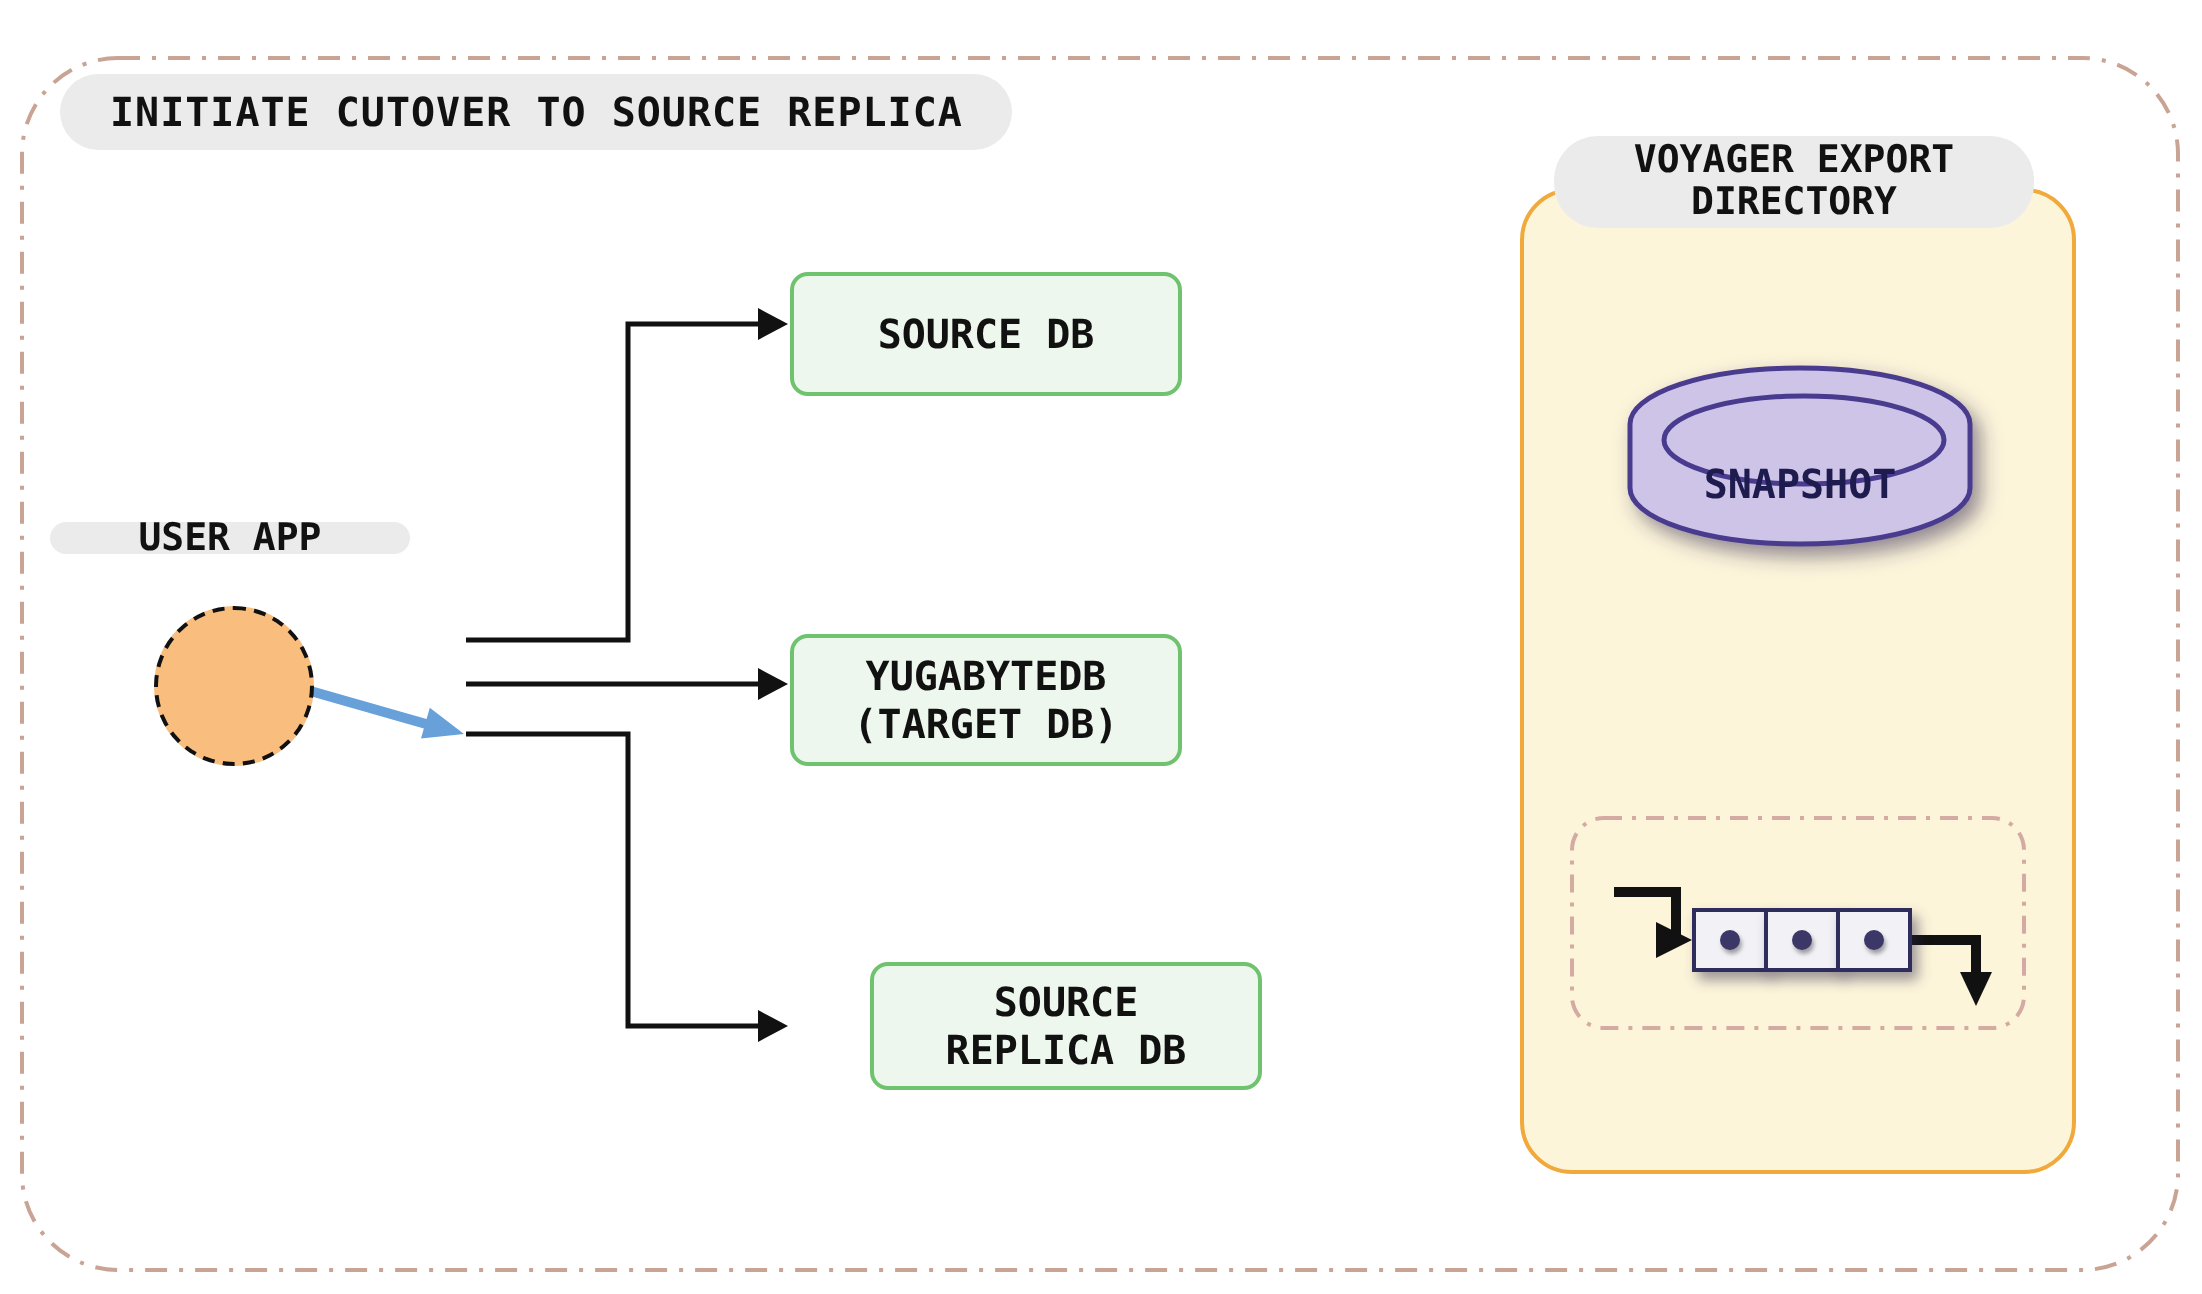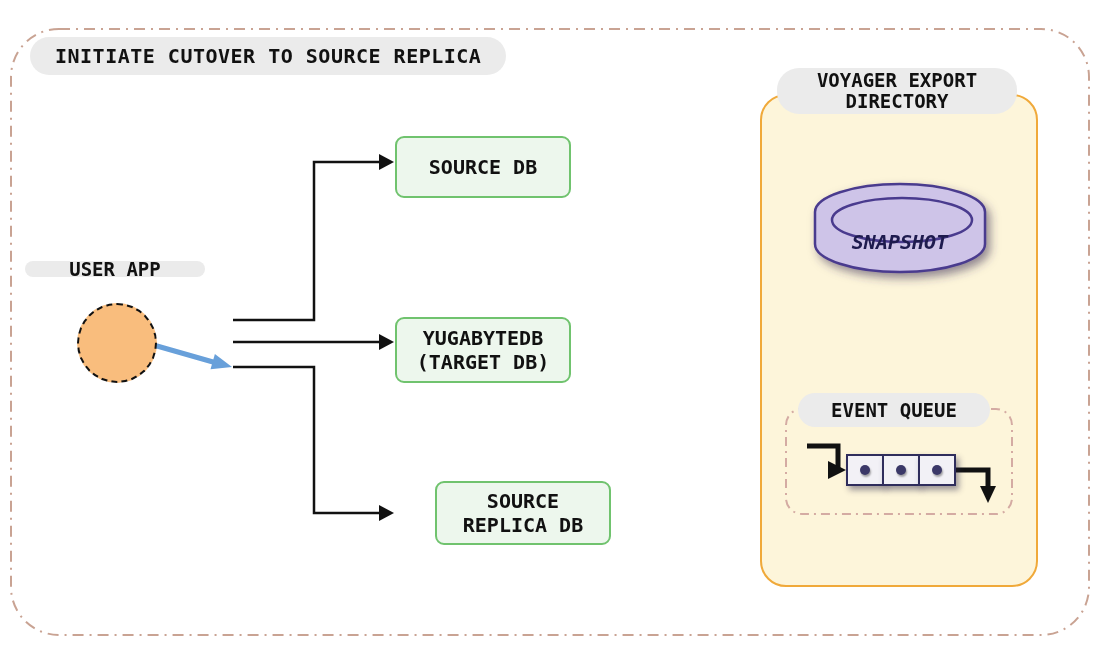--- a/index.html
+++ b/index.html
@@ -36,37 +36,37 @@
   .user-app-pill{left:25px;top:261px;width:180px;height:16px;border-radius:17px;font-size:19px;}
   .voyager-pill{left:777px;top:68px;width:240px;height:46px;border-radius:22px;font-size:19px;line-height:21px;text-align:center;}
   .eq-pill{left:798px;top:393px;width:192px;height:34px;border-radius:17px;font-size:19px;}
 
   .user-circle{
     position:absolute; z-index:3; left:77px; top:303px; width:80px; height:80px;
     border-radius:50%; background:var(--user-circle-fill); border:2.5px dashed #111;
     box-sizing:border-box;
   }
   .db-box{
-    position:absolute; z-index:3; left:395px; width:176px; box-sizing:border-box;
+    position:absolute; z-index:3; left:395px; width:196px; box-sizing:border-box;
     background:var(--db-box-fill); border:2px solid var(--db-box-border); border-radius:9px;
     display:flex; align-items:center; justify-content:center; text-align:center;
     font-size:20px; line-height:24px; color:#111; white-space:pre-line;
   }
   .db-source{top:136px;height:62px;}
   .db-target{top:317px;height:66px;}
   .db-replica{top:481px;height:64px;margin-left:40px;}
 
   .export-dir{
     position:absolute; z-index:1; left:760px; top:94px; width:278px; height:493px;
     box-sizing:border-box; background:var(--export-dir-fill);
     border:2px solid var(--export-dir-border); border-radius:26px;
   }
   .snapshot-label{
     position:absolute; z-index:3; left:815px; top:230px; width:170px; text-align:center;
-    font-size:20px; color:var(--snapshot-text);font-style:italic;
+    font-size:20px; color:var(--snapshot-text);
   }
   .queue-row{position:absolute; z-index:3; left:846px; top:454px; display:flex;}
   .queue-cell{
     width:38px; height:32px; box-sizing:border-box; background:var(--queue-cell-fill);
     border:2px solid var(--queue-cell-border); margin-left:-2px;
     display:flex; align-items:center; justify-content:center;
     box-shadow:3px 4px 6px rgba(40,35,70,.45);
   }
   .queue-cell:first-child{margin-left:0;}
   .queue-dot{width:10px;height:10px;border-radius:50%;background:var(--queue-dot);
@@ -124,21 +124,20 @@
   <div class="db-box db-target">YUGABYTEDB
 (TARGET DB)</div>
   <div class="db-box db-replica">SOURCE
 REPLICA DB</div>
 
   <div class="pill voyager-pill">VOYAGER EXPORT
 DIRECTORY</div>
 
   <div class="snapshot-label">SNAPSHOT</div>
 
-  <div class="pill eq-pill">EVENT QUEUE</div>
 
   <div class="queue-row">
     <div class="queue-cell">
       <span class="queue-dot"></span>
     </div>
     <div class="queue-cell">
       <span class="queue-dot"></span>
     </div>
     <div class="queue-cell">
       <span class="queue-dot"></span>

